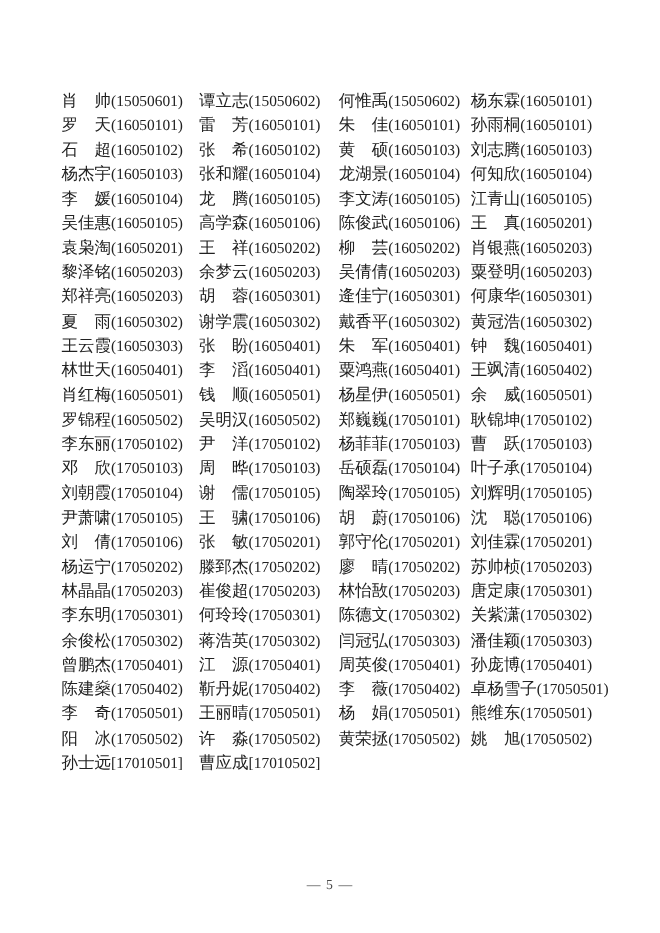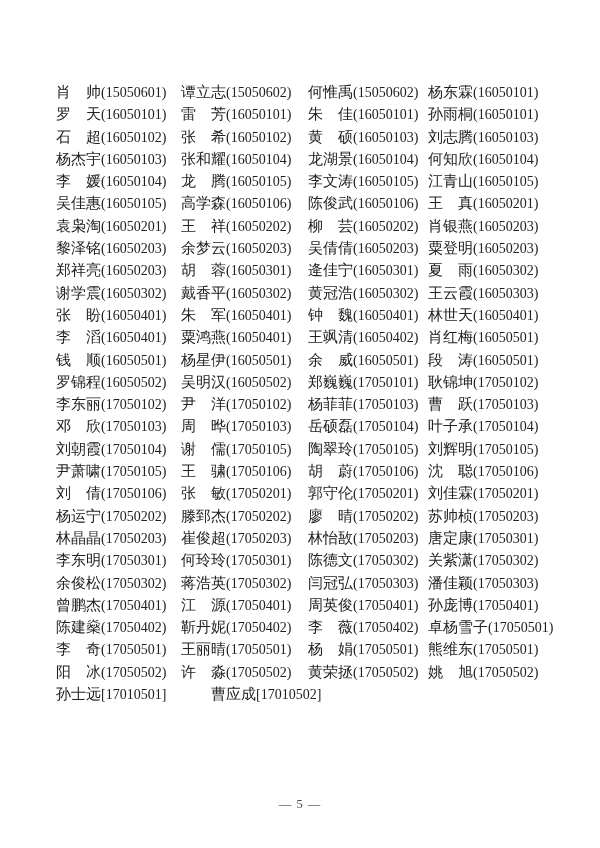--- a/index.html
+++ b/index.html
@@ -32,21 +32,20 @@
     color: #212121;
   }
   .entry .nm {
     font-size: 15px;
   }
   .entry .sid {
     font-size: 14px;
   }
   
   .roster-grid .entry:last-child {
-    margin-left: 30px;
   }
   .page-number {
     position: absolute;
     top: 797px;
     left: 0;
     right: 0;
     text-align: center;
     font-size: 12.5px;
     color: #4a4a4a;
     letter-spacing: 1px;
@@ -85,37 +84,37 @@
       <div class="entry"><span class="nm">王　祥</span><span class="sid">(16050202)</span></div>
       <div class="entry"><span class="nm">柳　芸</span><span class="sid">(16050202)</span></div>
       <div class="entry"><span class="nm">肖银燕</span><span class="sid">(16050203)</span></div>
       <div class="entry"><span class="nm">黎泽铭</span><span class="sid">(16050203)</span></div>
       <div class="entry"><span class="nm">余梦云</span><span class="sid">(16050203)</span></div>
       <div class="entry"><span class="nm">吴倩倩</span><span class="sid">(16050203)</span></div>
       <div class="entry"><span class="nm">粟登明</span><span class="sid">(16050203)</span></div>
       <div class="entry"><span class="nm">郑祥亮</span><span class="sid">(16050203)</span></div>
       <div class="entry"><span class="nm">胡　蓉</span><span class="sid">(16050301)</span></div>
       <div class="entry"><span class="nm">逄佳宁</span><span class="sid">(16050301)</span></div>
+      <div class="entry"><span class="nm">何康华</span><span class="sid">(16050301)</span></div>
       <div class="entry"><span class="nm">夏　雨</span><span class="sid">(16050302)</span></div>
       <div class="entry"><span class="nm">谢学震</span><span class="sid">(16050302)</span></div>
       <div class="entry"><span class="nm">戴香平</span><span class="sid">(16050302)</span></div>
       <div class="entry"><span class="nm">黄冠浩</span><span class="sid">(16050302)</span></div>
       <div class="entry"><span class="nm">王云霞</span><span class="sid">(16050303)</span></div>
       <div class="entry"><span class="nm">张　盼</span><span class="sid">(16050401)</span></div>
       <div class="entry"><span class="nm">朱　军</span><span class="sid">(16050401)</span></div>
       <div class="entry"><span class="nm">钟　魏</span><span class="sid">(16050401)</span></div>
       <div class="entry"><span class="nm">林世天</span><span class="sid">(16050401)</span></div>
       <div class="entry"><span class="nm">李　滔</span><span class="sid">(16050401)</span></div>
       <div class="entry"><span class="nm">粟鸿燕</span><span class="sid">(16050401)</span></div>
       <div class="entry"><span class="nm">王飒清</span><span class="sid">(16050402)</span></div>
       <div class="entry"><span class="nm">肖红梅</span><span class="sid">(16050501)</span></div>
       <div class="entry"><span class="nm">钱　顺</span><span class="sid">(16050501)</span></div>
       <div class="entry"><span class="nm">杨星伊</span><span class="sid">(16050501)</span></div>
       <div class="entry"><span class="nm">余　威</span><span class="sid">(16050501)</span></div>
-      <div class="entry"><span class="nm">段　涛</span><span class="sid">(16050501)</span></div>
       <div class="entry"><span class="nm">罗锦程</span><span class="sid">(16050502)</span></div>
       <div class="entry"><span class="nm">吴明汉</span><span class="sid">(16050502)</span></div>
       <div class="entry"><span class="nm">郑巍巍</span><span class="sid">(17050101)</span></div>
       <div class="entry"><span class="nm">耿锦坤</span><span class="sid">(17050102)</span></div>
       <div class="entry"><span class="nm">李东丽</span><span class="sid">(17050102)</span></div>
       <div class="entry"><span class="nm">尹　洋</span><span class="sid">(17050102)</span></div>
       <div class="entry"><span class="nm">杨菲菲</span><span class="sid">(17050103)</span></div>
       <div class="entry"><span class="nm">曹　跃</span><span class="sid">(17050103)</span></div>
       <div class="entry"><span class="nm">邓　欣</span><span class="sid">(17050103)</span></div>
       <div class="entry"><span class="nm">周　晔</span><span class="sid">(17050103)</span></div>

